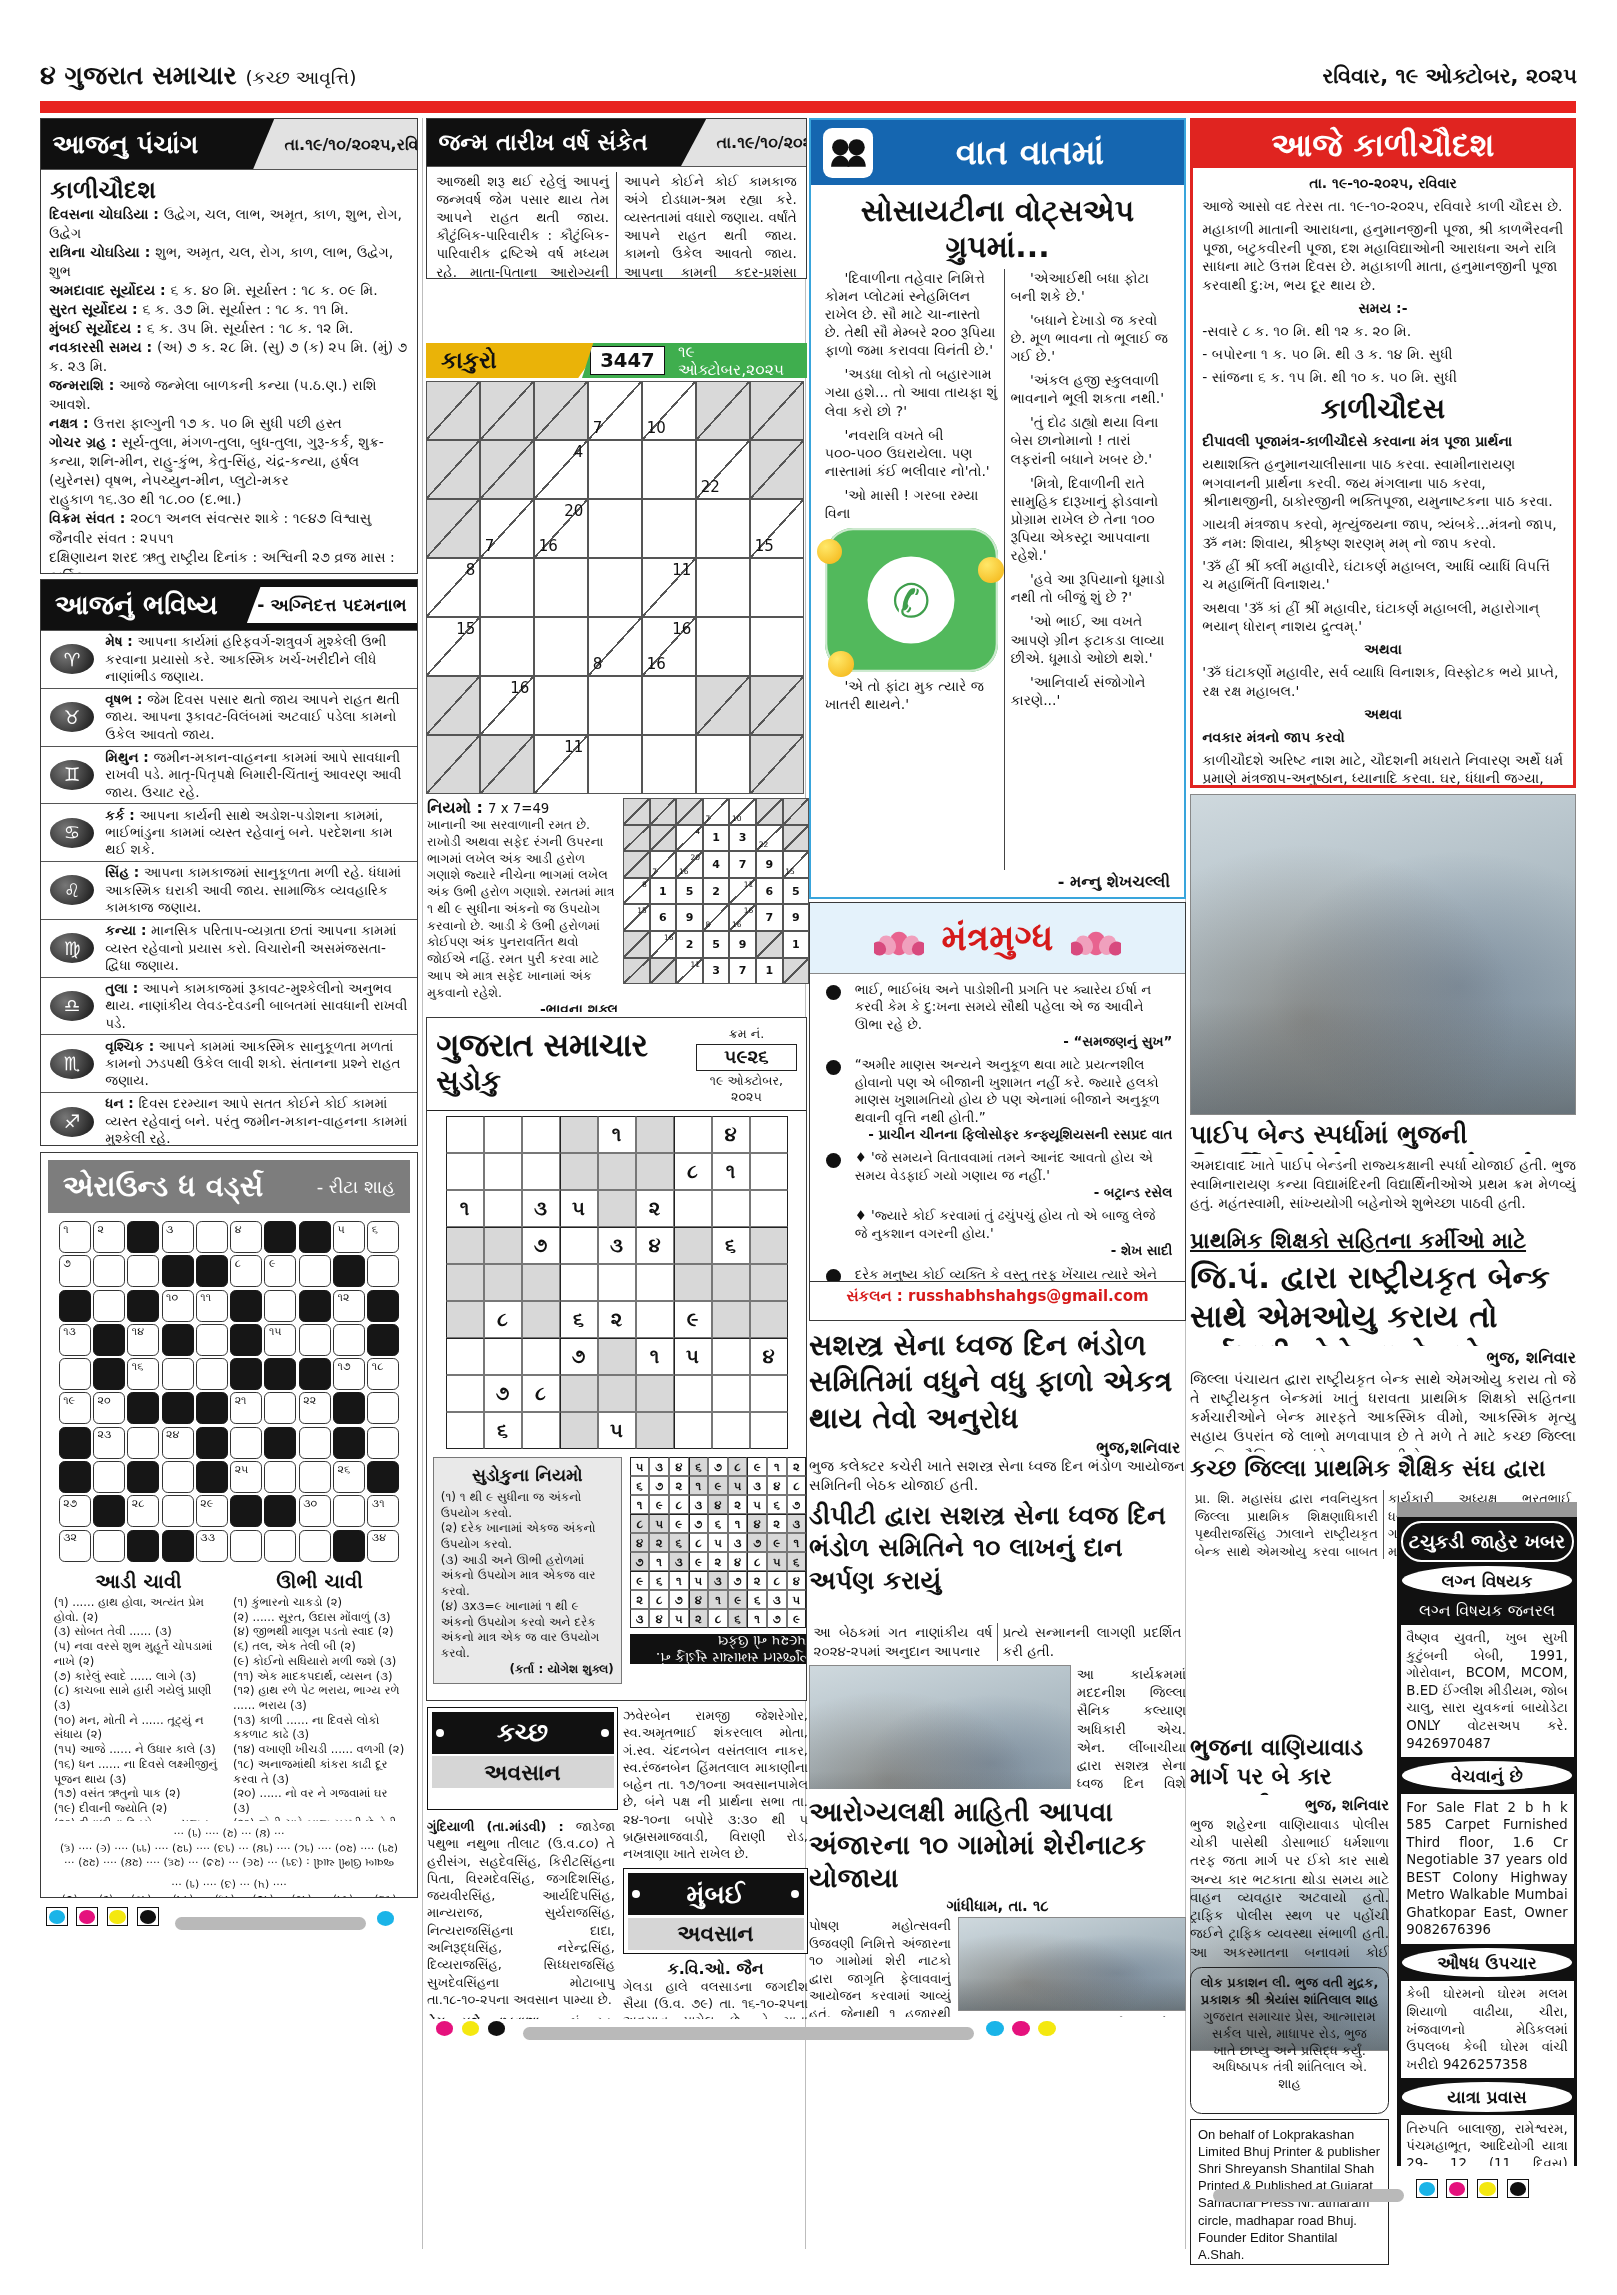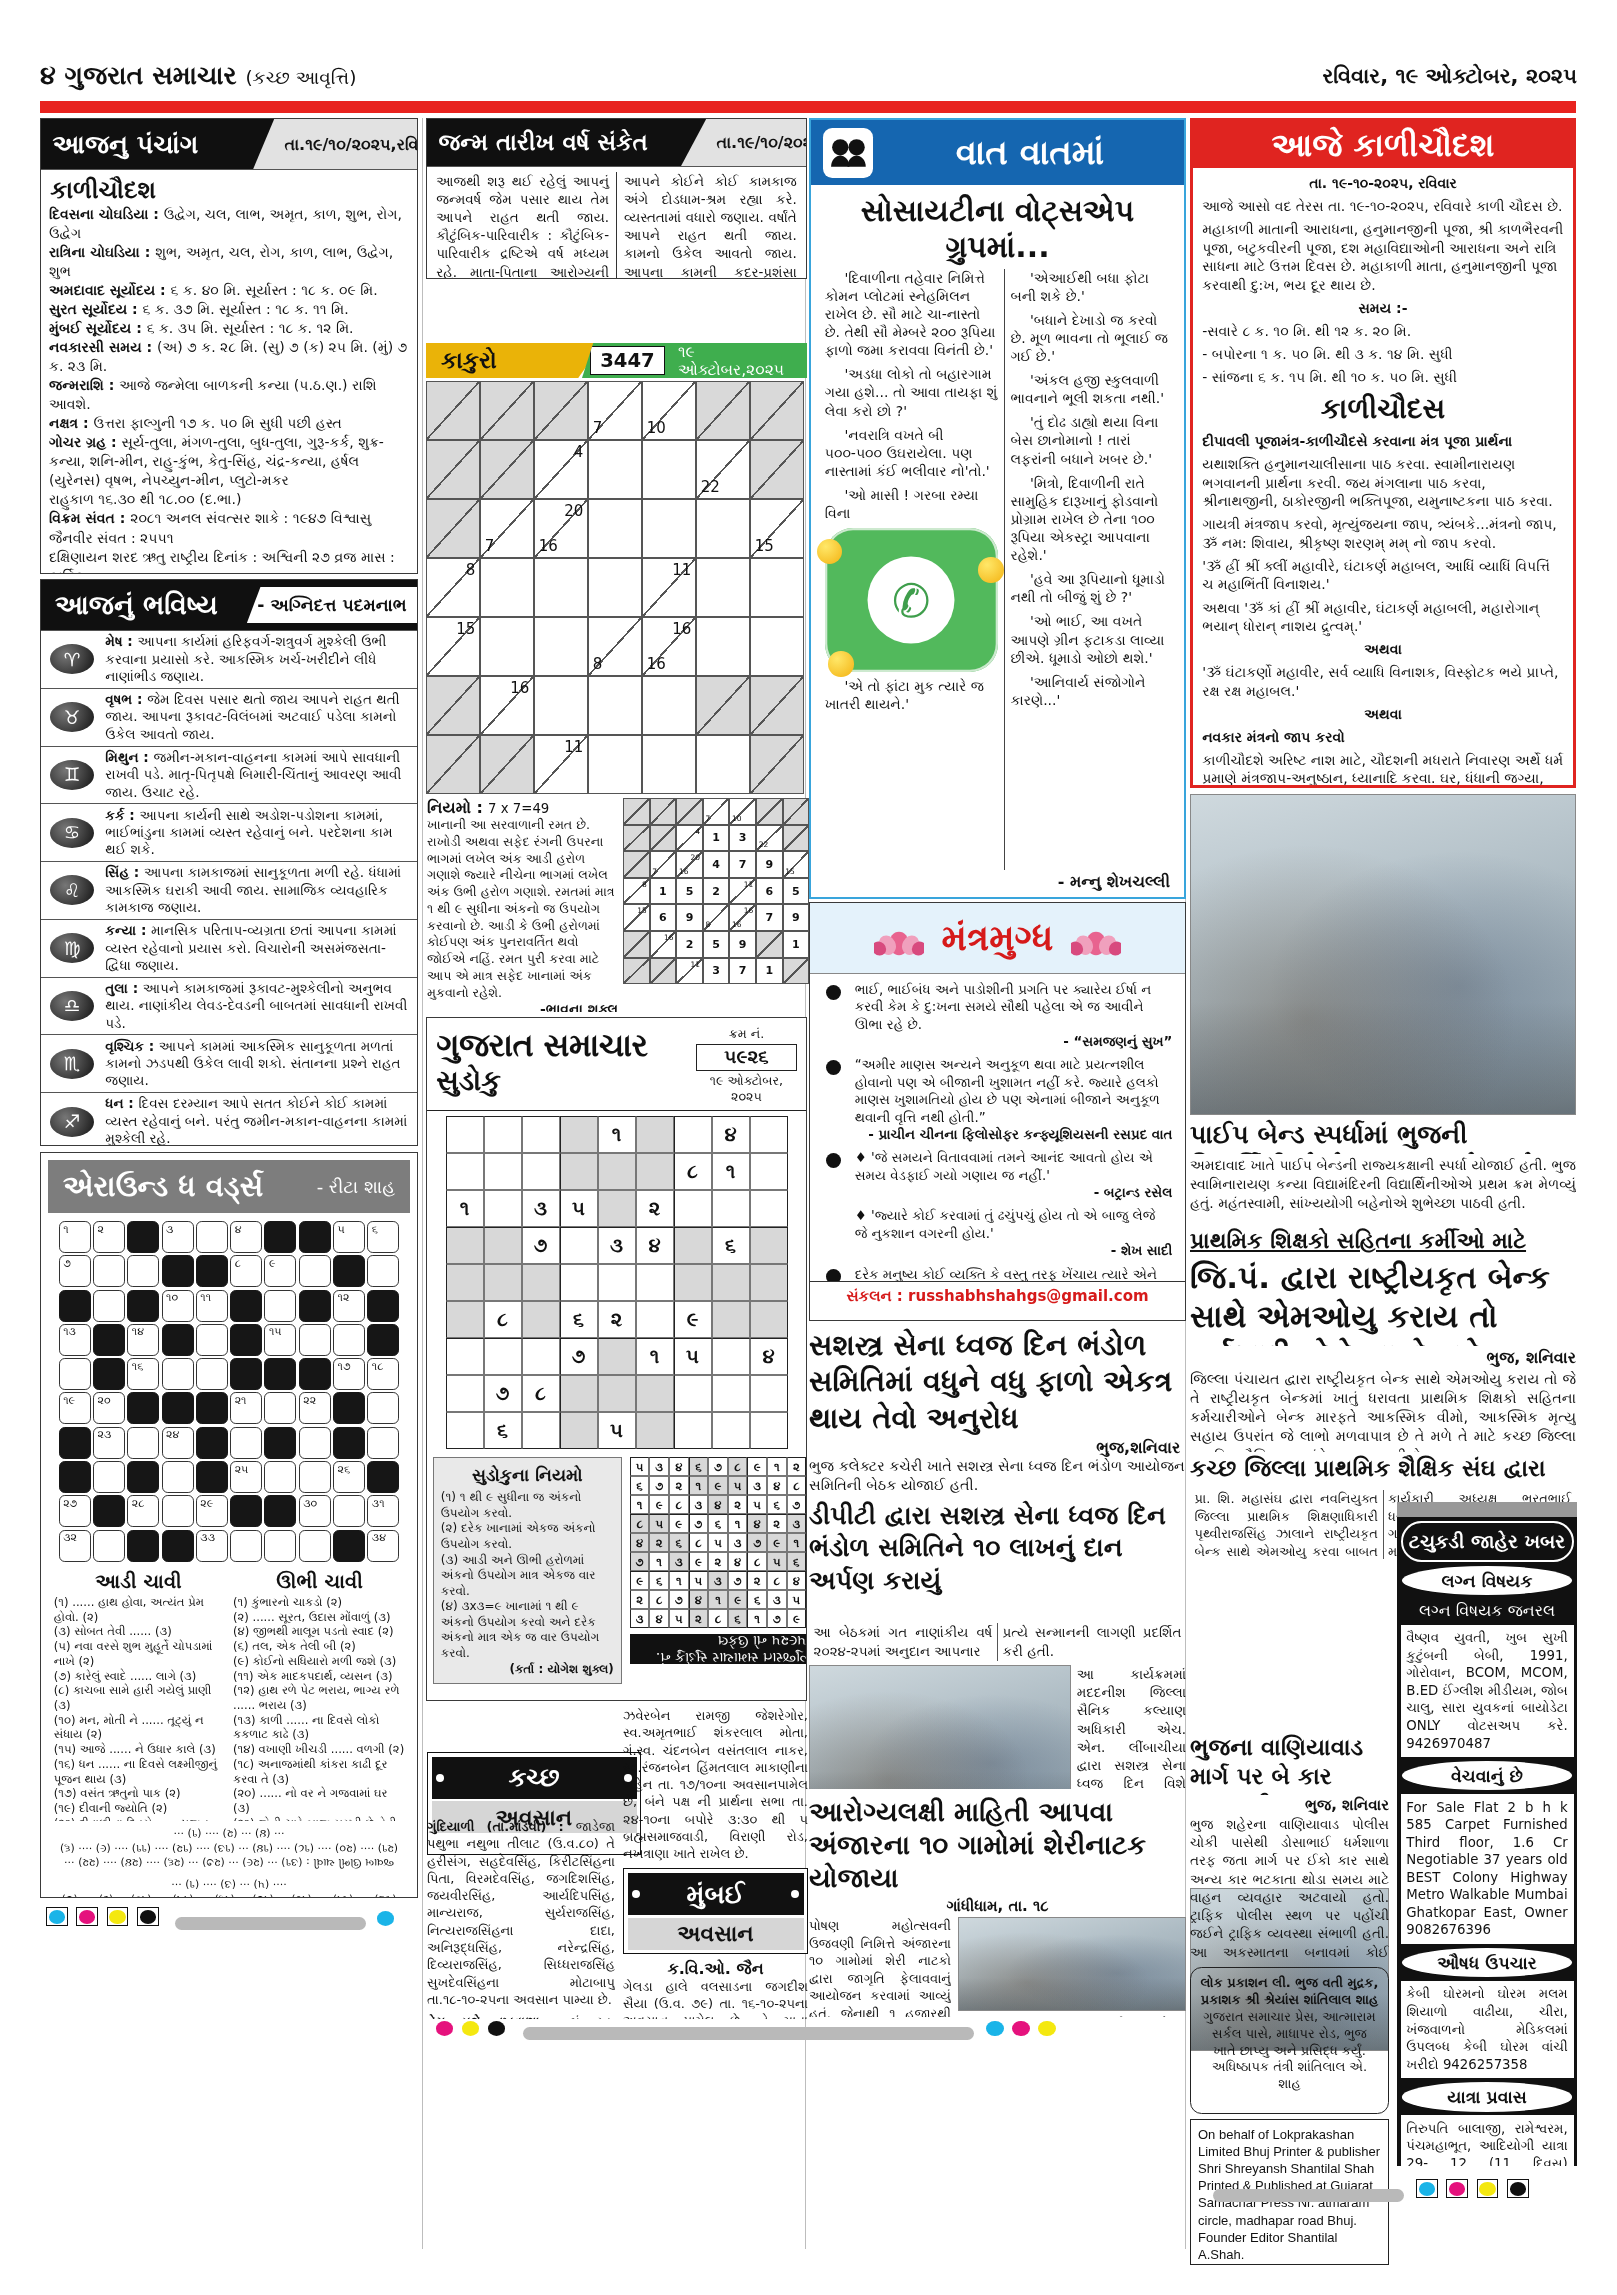--- a/index.html
+++ b/index.html
@@ -888,21 +888,21 @@
             <div class="sd-c bbb">૭</div>
             <div class="sd-c brr bbb">૯</div>
           </div>
         <div class="sd-cap" style="height:30px;margin-top:5.8px;">
           <span>ગુજરાત સમાચાર સુડોકુ નં. ૫૯૨૫ નો ઉકેલ</span>
         </div>
       </div>
     </div>
   </div>
 
-  <div class="abs ob-box" style="left:427px;top:1752px;width:214px;height:103px;">
+  <div class="abs ob-box" style="left:427px;top:1707px;width:191px;height:103px;">
     <div class="ob-black">કચ્છ</div>
     <div class="ob-gray">અવસાન</div>
   </div>
   <div class="abs ob-t jt clip" id="obit-left" style="left:427px;top:1818px;width:188px;height:201px;">
       <p style="margin: 0px 0px 4.6px;"><b>ગુંદિયાળી (તા.માંડવી) : </b>જાડેજા પથુભા નથુભા તીલાટ (ઉ.વ.૮૦) તે હરીસંગ, સહદેવસિંહ, કિરીટસિંહના પિતા, વિરમદેવસિંહ, જગદિશસિંહ, જયવીરસિંહ, આર્યદિપસિંહ, માન્યરાજ, સુર્યરાજસિંહ, નિત્યરાજસિંહના દાદા, અનિરૂદ્ધસિંહ, નરેન્દ્રસિંહ, દિવ્યરાજસિંહ, સિધ્ધરાજસિંહ સુખદેવસિંહના મોટાબાપુ તા.૧૮-૧૦-૨૫ના અવસાન પામ્યા છે.</p>
       <p style="margin: 0px 0px 4.6px;"><b>તેરા હાલે નખત્રાણા : </b>ગં. સ્વ. સરસ્વતીબેન નાકર (ઉ. વ. ૮૫) તે સ્વ.જેષ્ટારામ નાકરના પત્ની, સ્વ. લક્ષ્મીબેન ધનજી પ્રાગજીના પુત્રવધુ, ગીરીશભાઈ, પ્રકાશભાઈ, લતાબેન, સ્વ.ઉષાબેન, દક્ષાબેનના માતા, રેખાબેન, કલ્પનાબેન, અમૃતલાલ શંકરજી નાગુ, કિશોરભાઈ જેન્તીલાલ માકાણી, પંકજભાઈ તુલસીદાસ પેથાણીના સાસુ, નૈતિક, નીરવ, ધૈર્ય, હેમાંગ, હિતાર્થ, સોનાલીના દાદી, વૃંદા, સ્મિત, આશિષ, રિદ્ધિ, અભિષેકના નાની, સ્વ. કેશરબેન શંકરલાલ મેગજી મોતાના પુત્રી, ગં.સ્વ.</p>
     </div>
   <div class="abs clip" style="left:623px;top:1707px;width:185px;height:312px;">
     <div class="ob-t jt">ઝવેરબેન રામજી જેશરેગોર, સ્વ.અમૃતભાઈ શંકરલાલ મોતા, ગં.સ્વ. ચંદનબેન વસંતલાલ નાકર, સ્વ.રંજનબેન હિંમતલાલ માકાણીના બહેન તા. ૧૭/૧૦ના અવસાનપામેલ છે, બંને પક્ષ ની પ્રાર્થના સભા તા. ૨૪-૧૦ના બપોરે ૩:૩૦ થી ૫ બ્રહ્મસમાજવાડી, વિરાણી રોડ, નખત્રાણા ખાતે રાખેલ છે.</div>
     <div class="ob-box" style="margin:5.8px 0 4.6px;">

